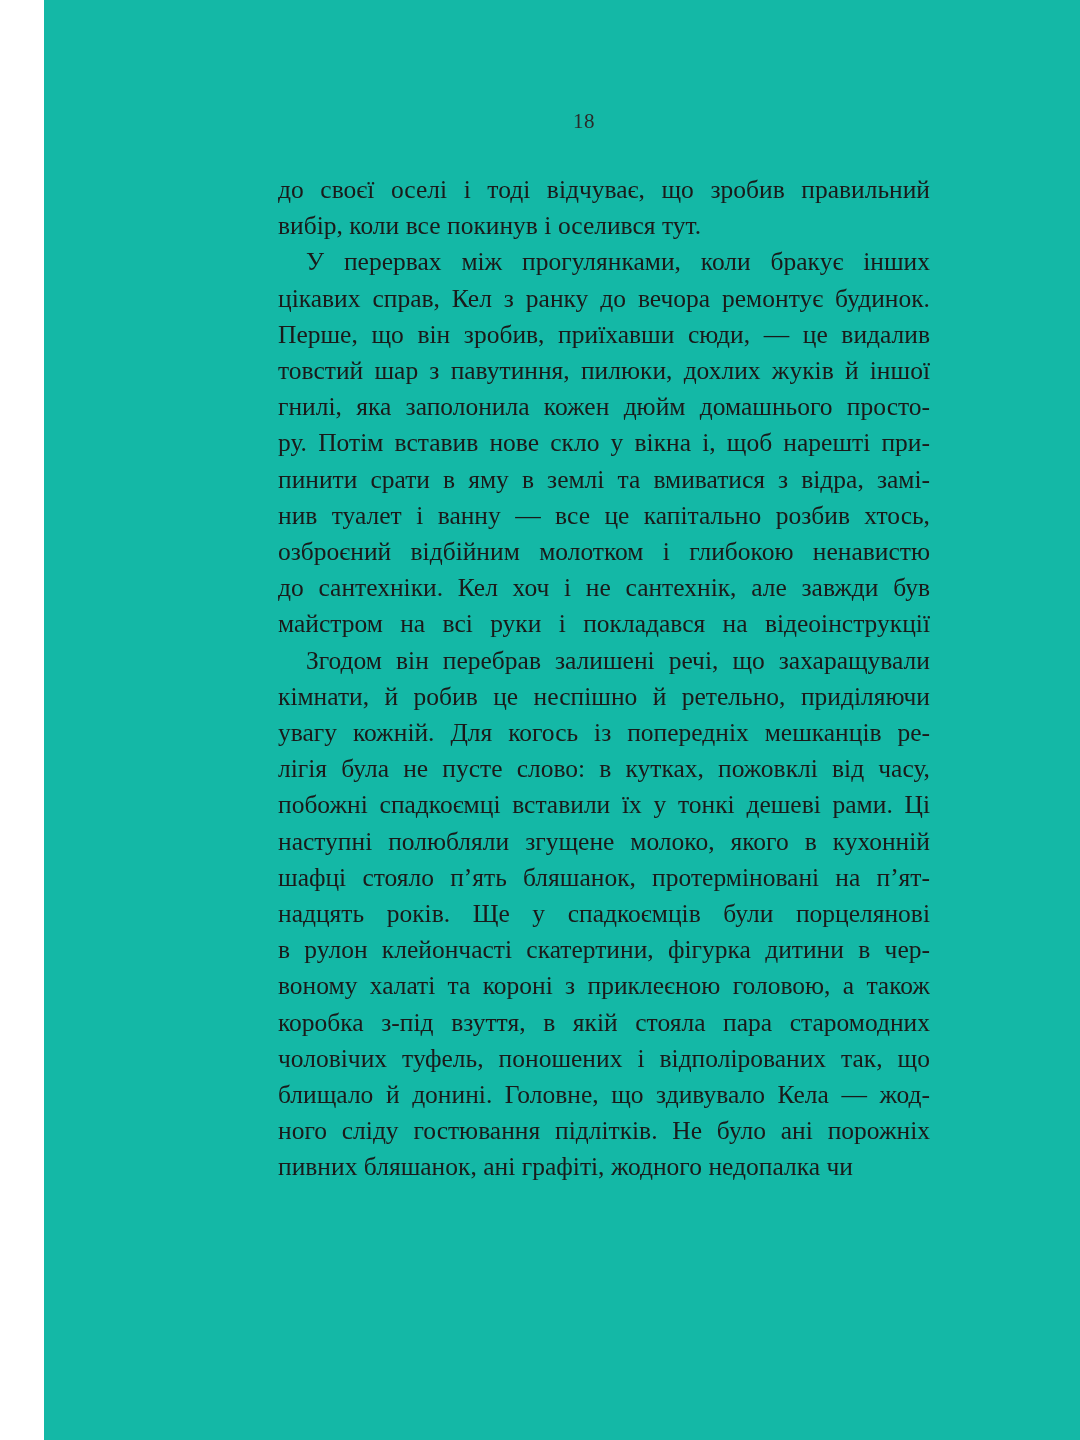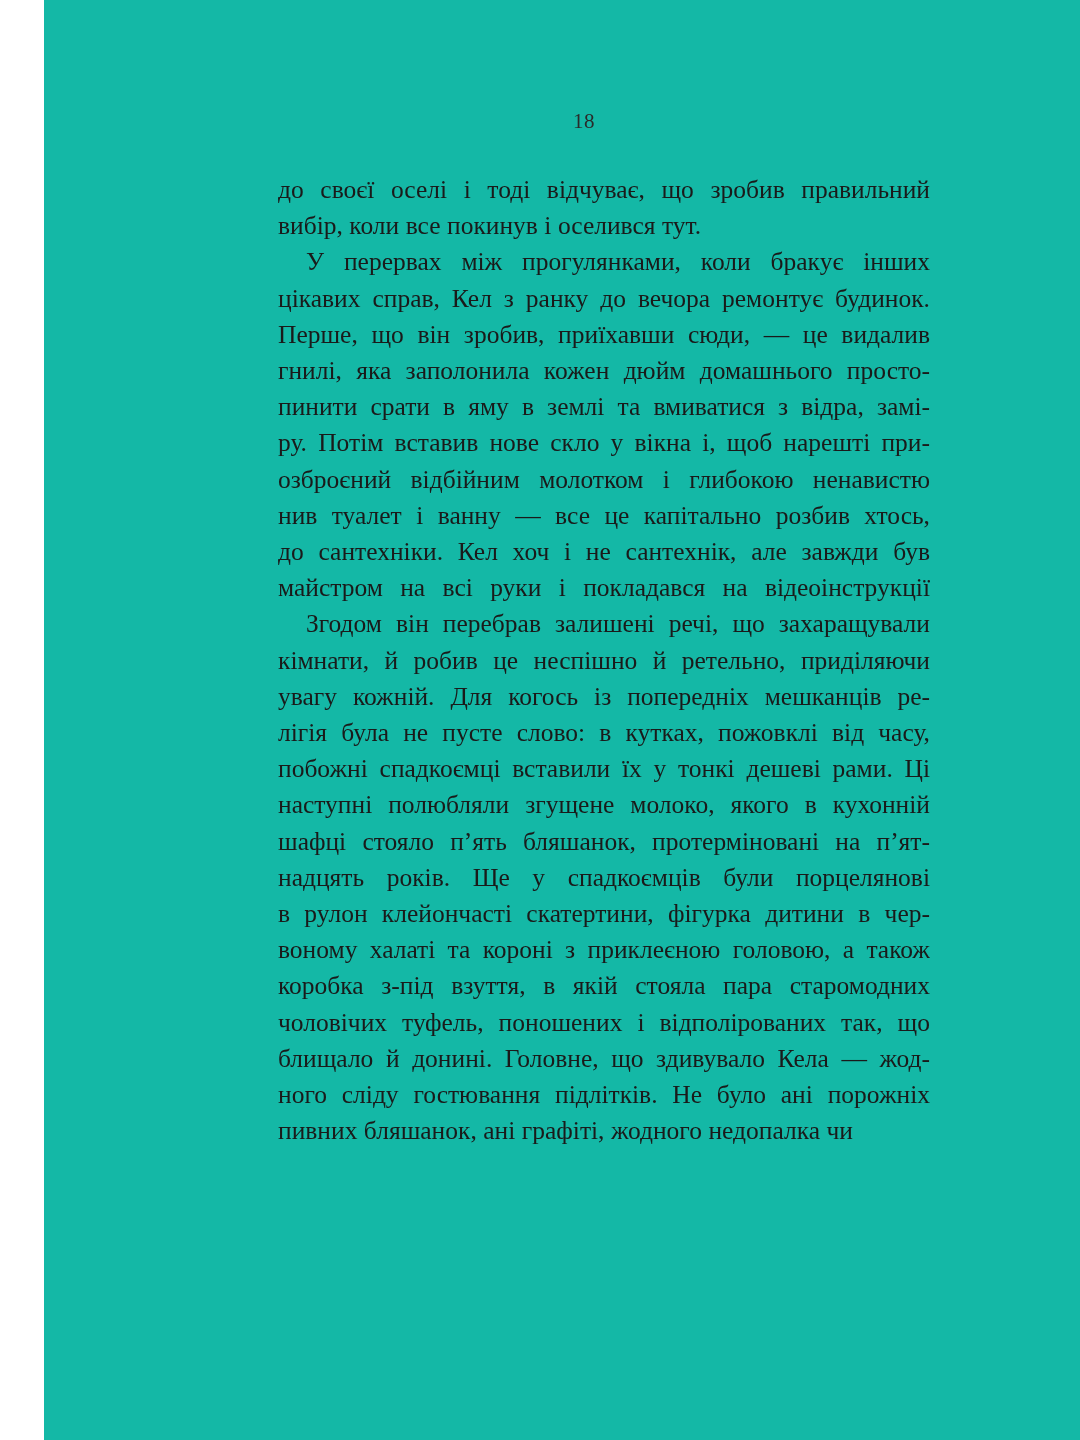--- a/index.html
+++ b/index.html
@@ -76,25 +76,26 @@
 
   <div class="textblock">
     <p class="para">
         <span class="line">до своєї оселі і тоді відчуває, що зробив правильний</span>
         <span class="line last">вибір, коли все покинув і оселився тут.</span>
       </p>
     <p class="para">
         <span class="line indent">У перервах між прогулянками, коли бракує інших</span>
         <span class="line">цікавих справ, Кел з ранку до вечора ремонтує будинок.</span>
         <span class="line">Перше, що він зробив, приїхавши сюди, — це видалив</span>
+        <span class="line">товстий шар з павутиння, пилюки, дохлих жуків й іншої</span>
         <span class="line">гнилі, яка заполонила кожен дюйм домашнього просто-</span>
+        <span class="line">ру. Потім вставив нове скло у вікна і, щоб нарешті при-</span>
         <span class="line">пинити срати в яму в землі та вмиватися з відра, замі-</span>
-        <span class="line">ру. Потім вставив нове скло у вікна і, щоб нарешті при-</span>
+        <span class="line">нив туалет і ванну — все це капітально розбив хтось,</span>
         <span class="line">озброєний відбійним молотком і глибокою ненавистю</span>
-        <span class="line">нив туалет і ванну — все це капітально розбив хтось,</span>
         <span class="line">до сантехніки. Кел хоч і не сантехнік, але завжди був</span>
         <span class="line">майстром на всі руки і покладався на відеоінструкції</span>
       </p>
     <p class="para">
         <span class="line indent">Згодом він перебрав залишені речі, що захаращували</span>
         <span class="line">кімнати, й робив це неспішно й ретельно, приділяючи</span>
         <span class="line">увагу кожній. Для когось із попередніх мешканців ре-</span>
         <span class="line">лігія була не пусте слово: в кутках, пожовклі від часу,</span>
         <span class="line">побожні спадкоємці вставили їх у тонкі дешеві рами. Ці</span>
         <span class="line">наступні полюбляли згущене молоко, якого в кухонній</span>

